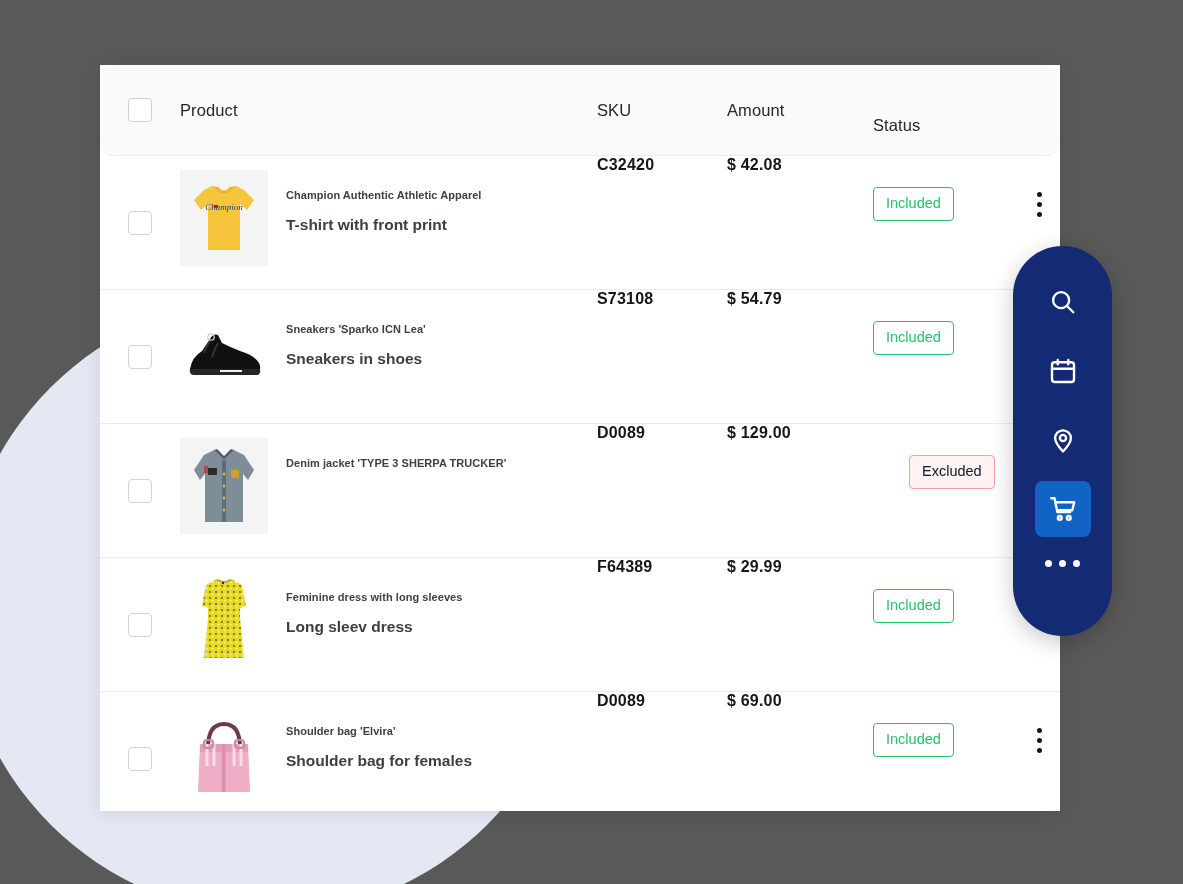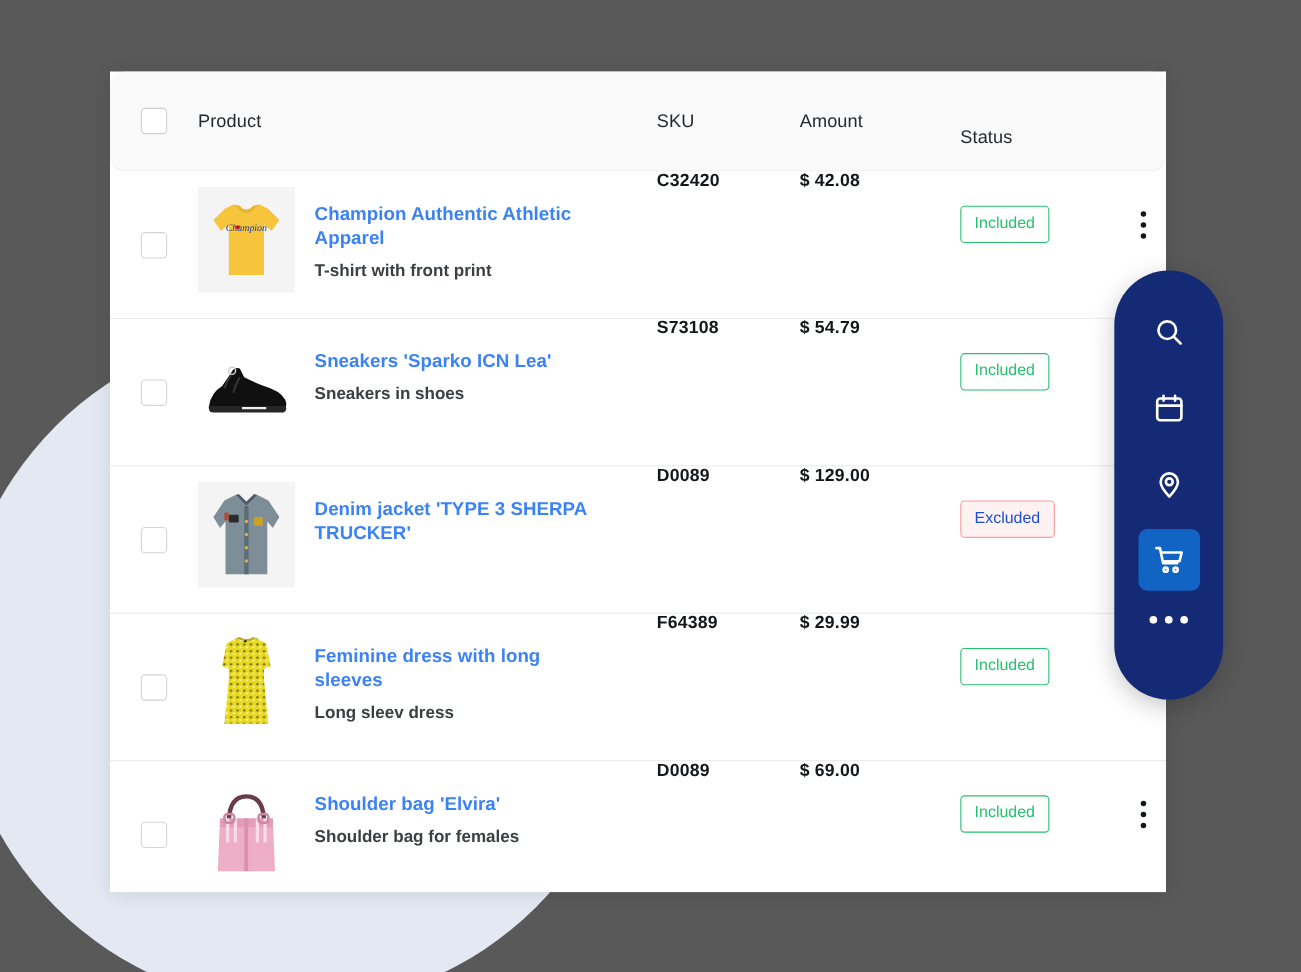--- a/index.html
+++ b/index.html
@@ -109,23 +109,23 @@
     display: flex;
     align-items: center;
     justify-content: center;
   }
   .thumb.no-bg { background: #ffffff; }
   .thumb svg { display: block; }
 
   .prod-text { padding-top: 14px; }
 
   .prod-title {
-    font-size: 17px;
+    font-size: 11px;
     font-weight: bold;
-    color: #3b82f6;
+    color: #404040;
     line-height: 22px;
     letter-spacing: 0.05px;
     max-width: 250px;
   }
   .prod-sub {
     font-size: 15.5px;
     font-weight: 700;
     color: #3c4043;
     line-height: 22px;
     margin-top: 8px;
@@ -150,23 +150,24 @@
     border-radius: 4px;
     border: 1px solid transparent;
     white-space: nowrap;
   }
   .badge-included {
     color: #25c16f;
     border-color: #25c16f;
     background: #ffffff;
   }
   .badge-excluded {
-    color: #1d4ed8;
+    color: #0f172a;
     border-color: #fb9aa0;
     background: #fff2f3;
+    margin-left: 36px;
   }
 
   
   .dots-v {
     margin-top: 36px;
     display: flex;
     flex-direction: column;
     align-items: center;
     gap: 5px;
     cursor: pointer;

